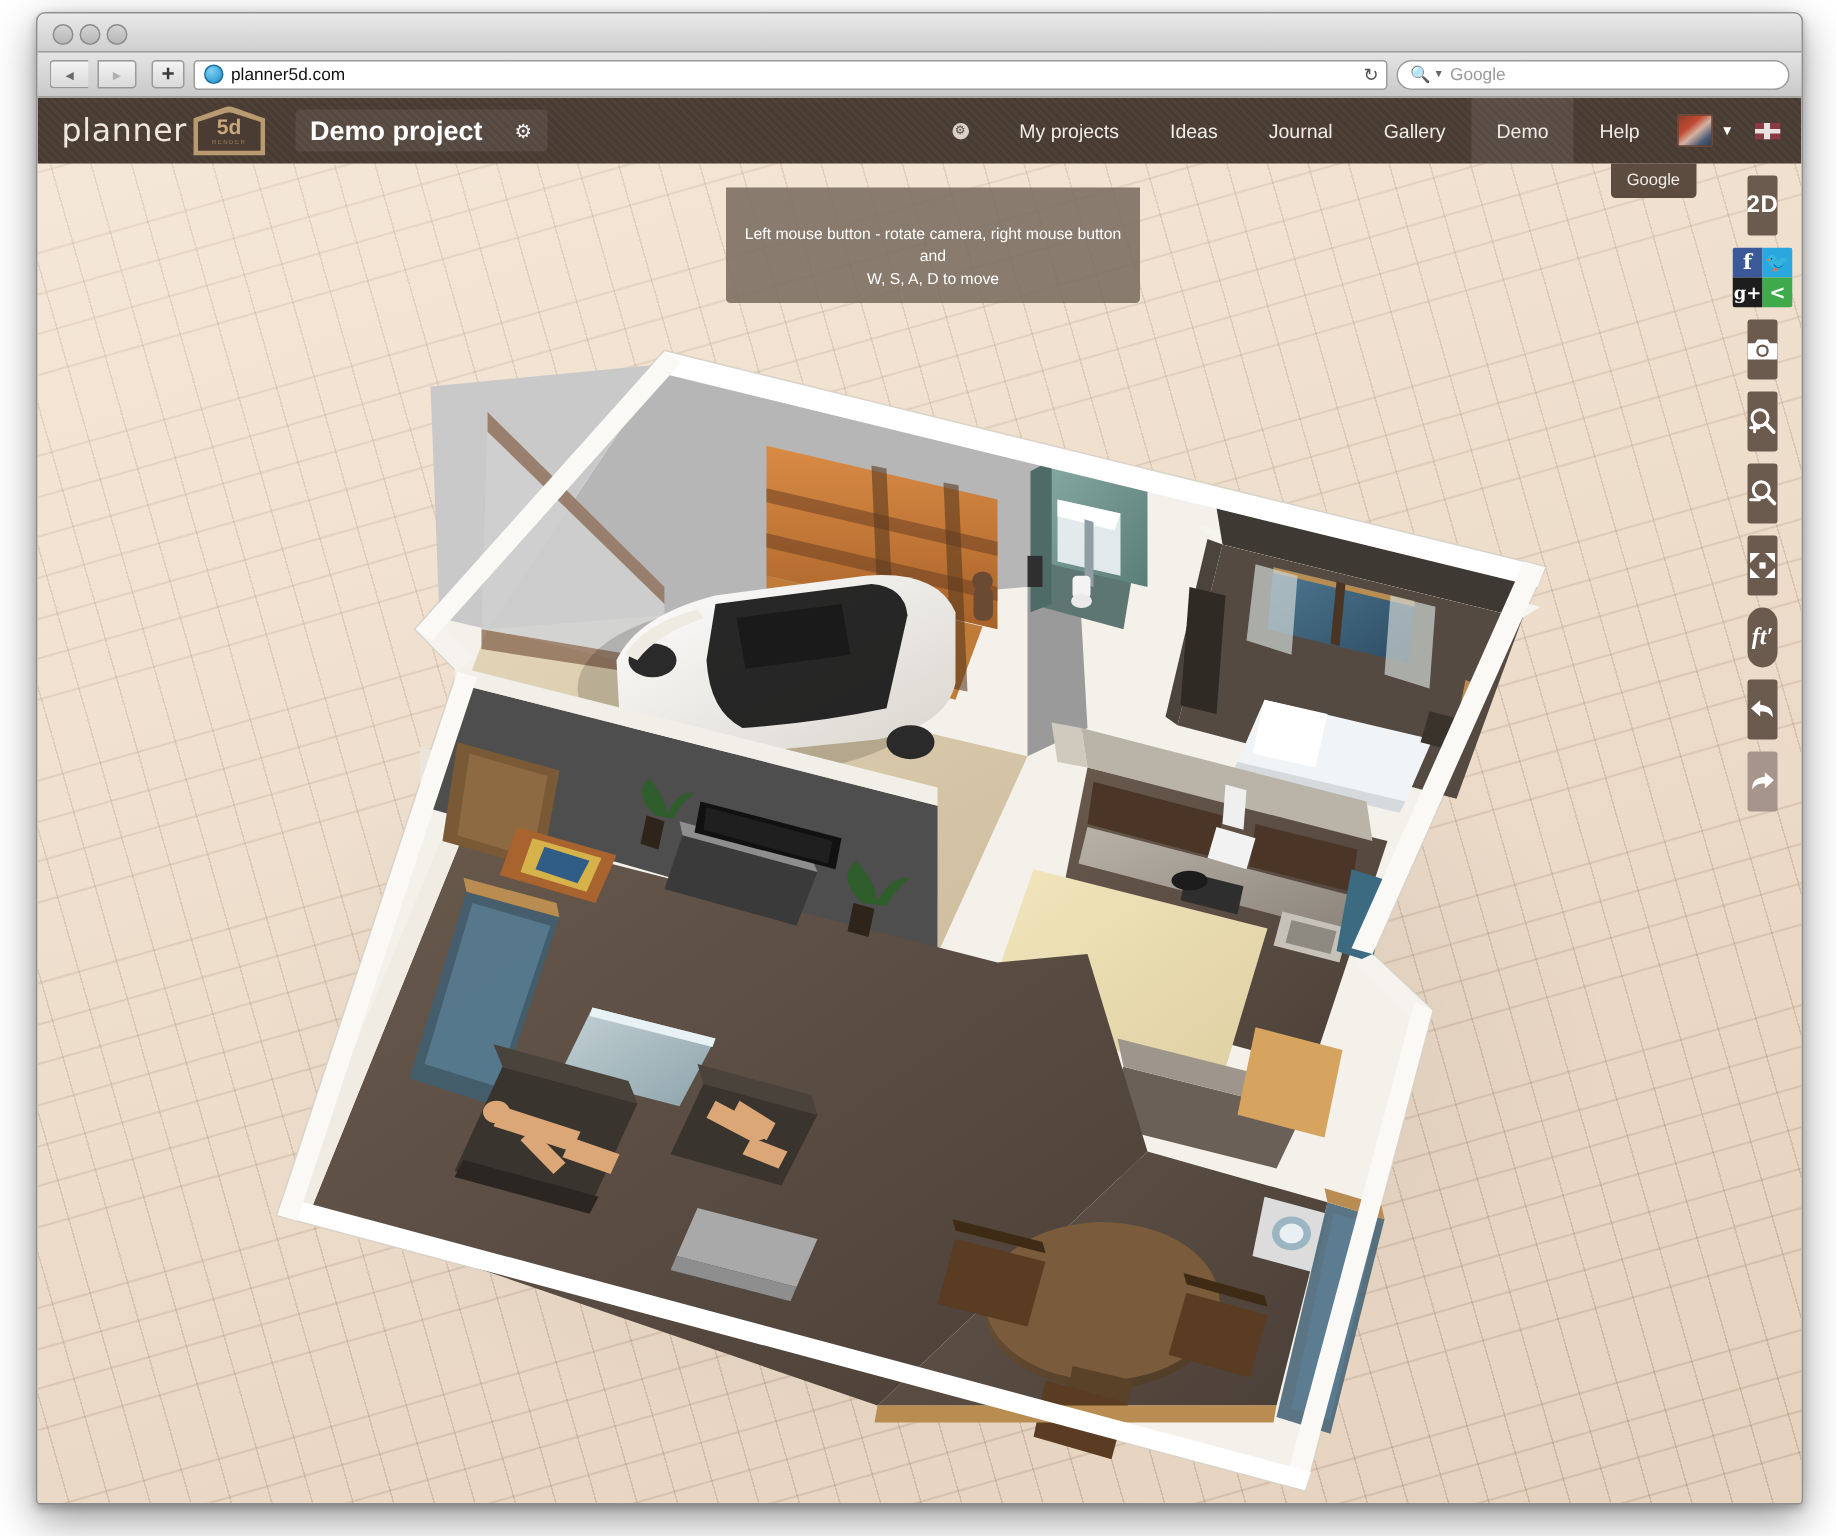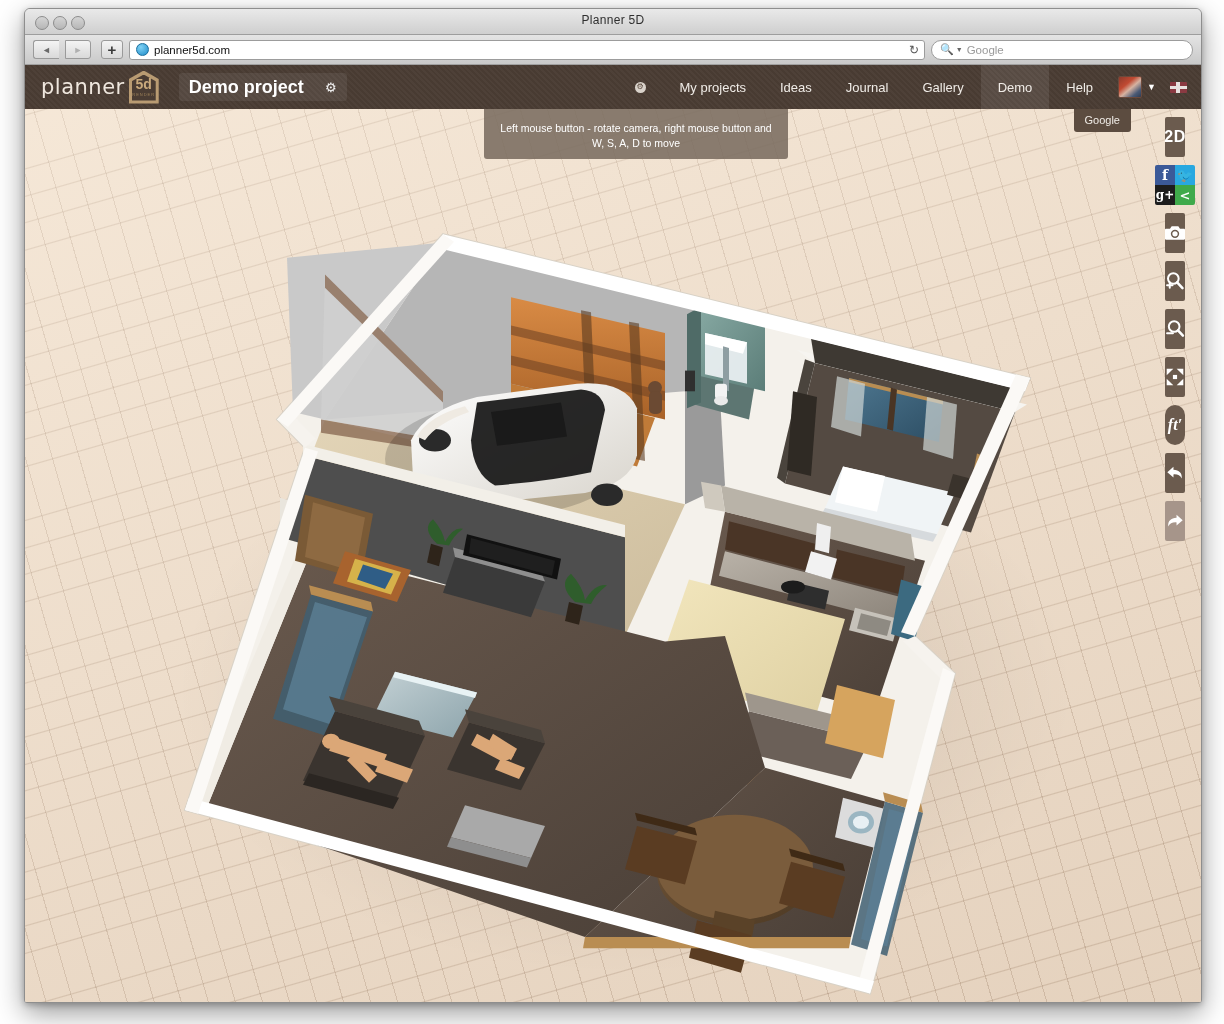--- a/index.html
+++ b/index.html
@@ -73,21 +73,21 @@
 
   #app-header{
     position:absolute;left:0;top:0;width:100%;height:44px;
     background:#4a3c33;
     background-image:repeating-linear-gradient(45deg,rgba(255,255,255,.022) 0 2px,rgba(0,0,0,.022) 2px 4px);
     display:flex;align-items:center;z-index:30;
   }
   #logo{display:flex;align-items:center;margin-left:16px;gap:4px;}
   #logo-word{font-size:21px;color:#efe7de;letter-spacing:.5px;font-family:"DejaVu Sans",sans-serif;}
   #logo-badge{
-    width:30px;height:33px;position:relative;
+    width:48px;height:33px;position:relative;
     background:#b99b72;
     clip-path:polygon(50% 0,100% 26%,100% 100%,0 100%,0 26%);
     display:flex;flex-direction:column;align-items:center;justify-content:center;
   }
   #logo-badge-inner{
     position:absolute;left:3px;top:4px;right:3px;bottom:3px;background:#4a3c33;
     clip-path:polygon(50% 0,100% 26%,100% 100%,0 100%,0 26%);
   }
   #logo-5d{position:relative;z-index:2;font-size:14px;font-weight:bold;color:#c9a97c;line-height:1;}
   #logo-sub{position:relative;z-index:2;font-size:4px;color:#9c8158;letter-spacing:1px;margin-top:1px;}
@@ -120,21 +120,21 @@
   #flag:after{content:"";position:absolute;left:0;top:4px;width:17px;height:3px;background:#e8e2e0;}
 
   #support-tab{
     position:absolute;right:70px;top:44px;z-index:29;
     background:#5c4c40;color:#f0ece7;font-size:11px;
     padding:5px 11px 6px;border-radius:0 0 3px 3px;
   }
 
   
   #hint-tooltip{
-    position:absolute;left:459px;top:32px;width:304px;z-index:28;
+    position:absolute;left:459px;top:60px;width:276px;z-index:28;
     background:rgba(122,108,96,.88);color:#fff;
     font-size:10.5px;line-height:15px;text-align:center;
     padding:24px 8px 8px;box-sizing:border-box;border-radius:0 0 3px 3px;
   }
 
   
   #right-tools{position:absolute;right:6px;top:52px;width:40px;z-index:26;
     display:flex;flex-direction:column;align-items:center;gap:8px;}
   .tool{
     width:20px;height:40px;background:#6b5b4e;border-radius:2px;
@@ -171,21 +171,20 @@
 </style>
 </head>
 <body>
 
 <div id="browser-window">
 
   <div id="titlebar">
     <div class="traffic" id="tl-close"></div>
     <div class="traffic" id="tl-min"></div>
     <div class="traffic" id="tl-max"></div>
-    <div id="window-title">Planner 5D</div>
   </div>
 
   <div id="toolbar">
     <div class="navbtn" id="nav-back">◄</div>
     <div class="navbtn" id="nav-fwd">►</div>
     <div id="add-btn">+</div>
     <div id="urlbar">
       <span id="globe-icon"></span>
       <span id="url-text">planner5d.com</span>
       <span id="reload-btn">↻</span>

